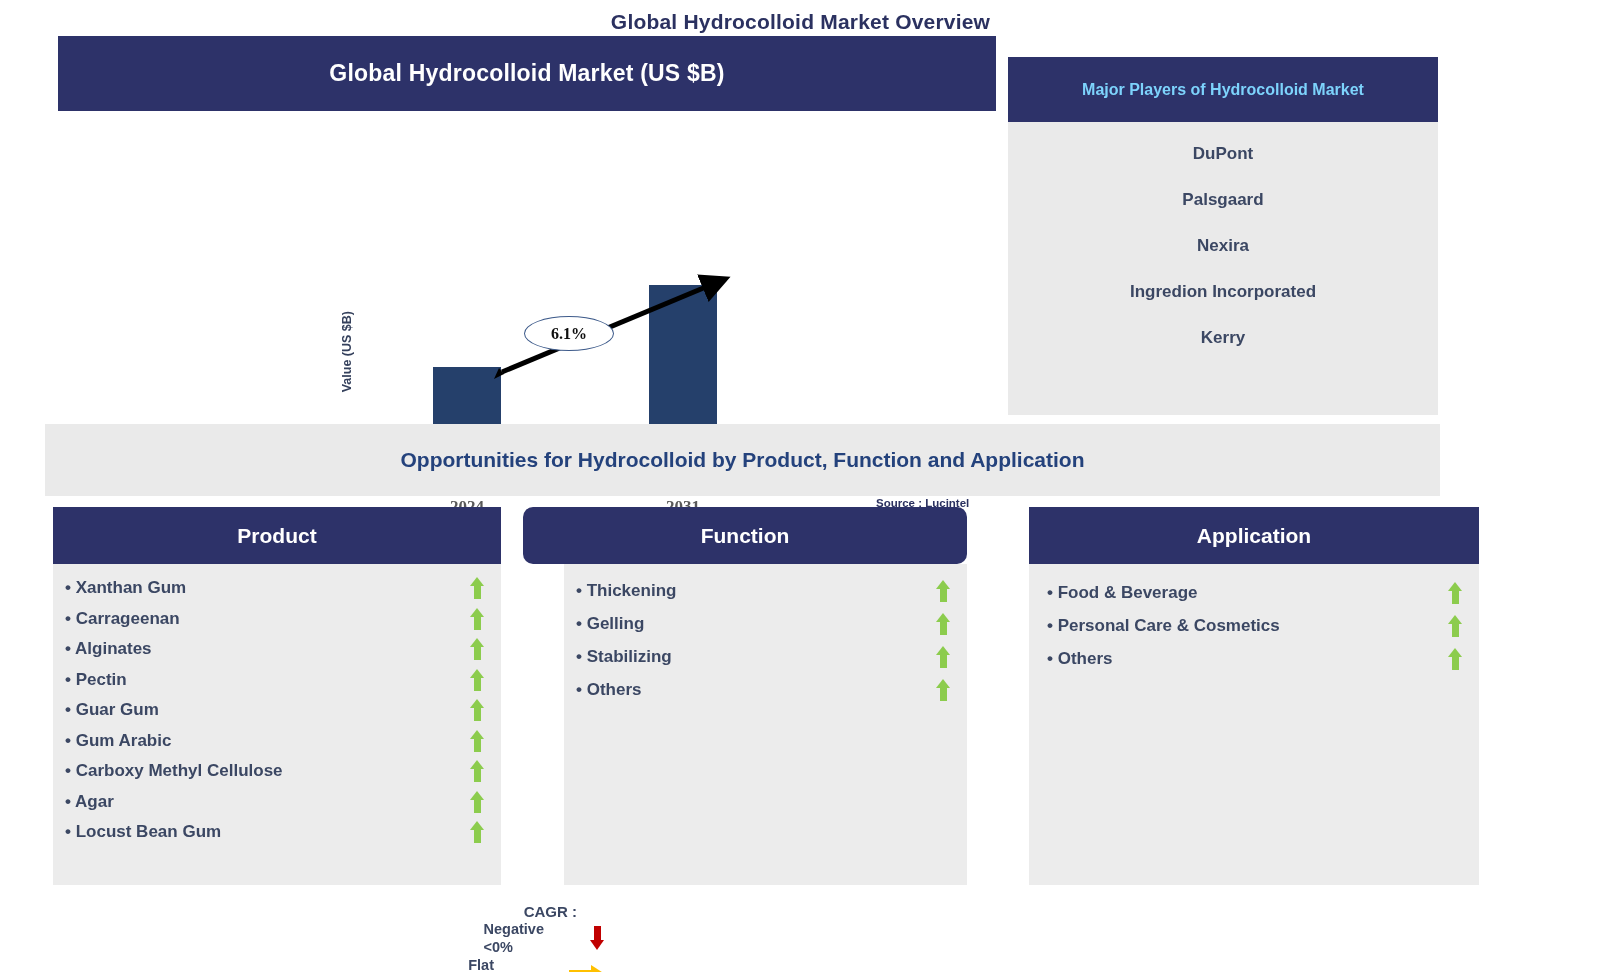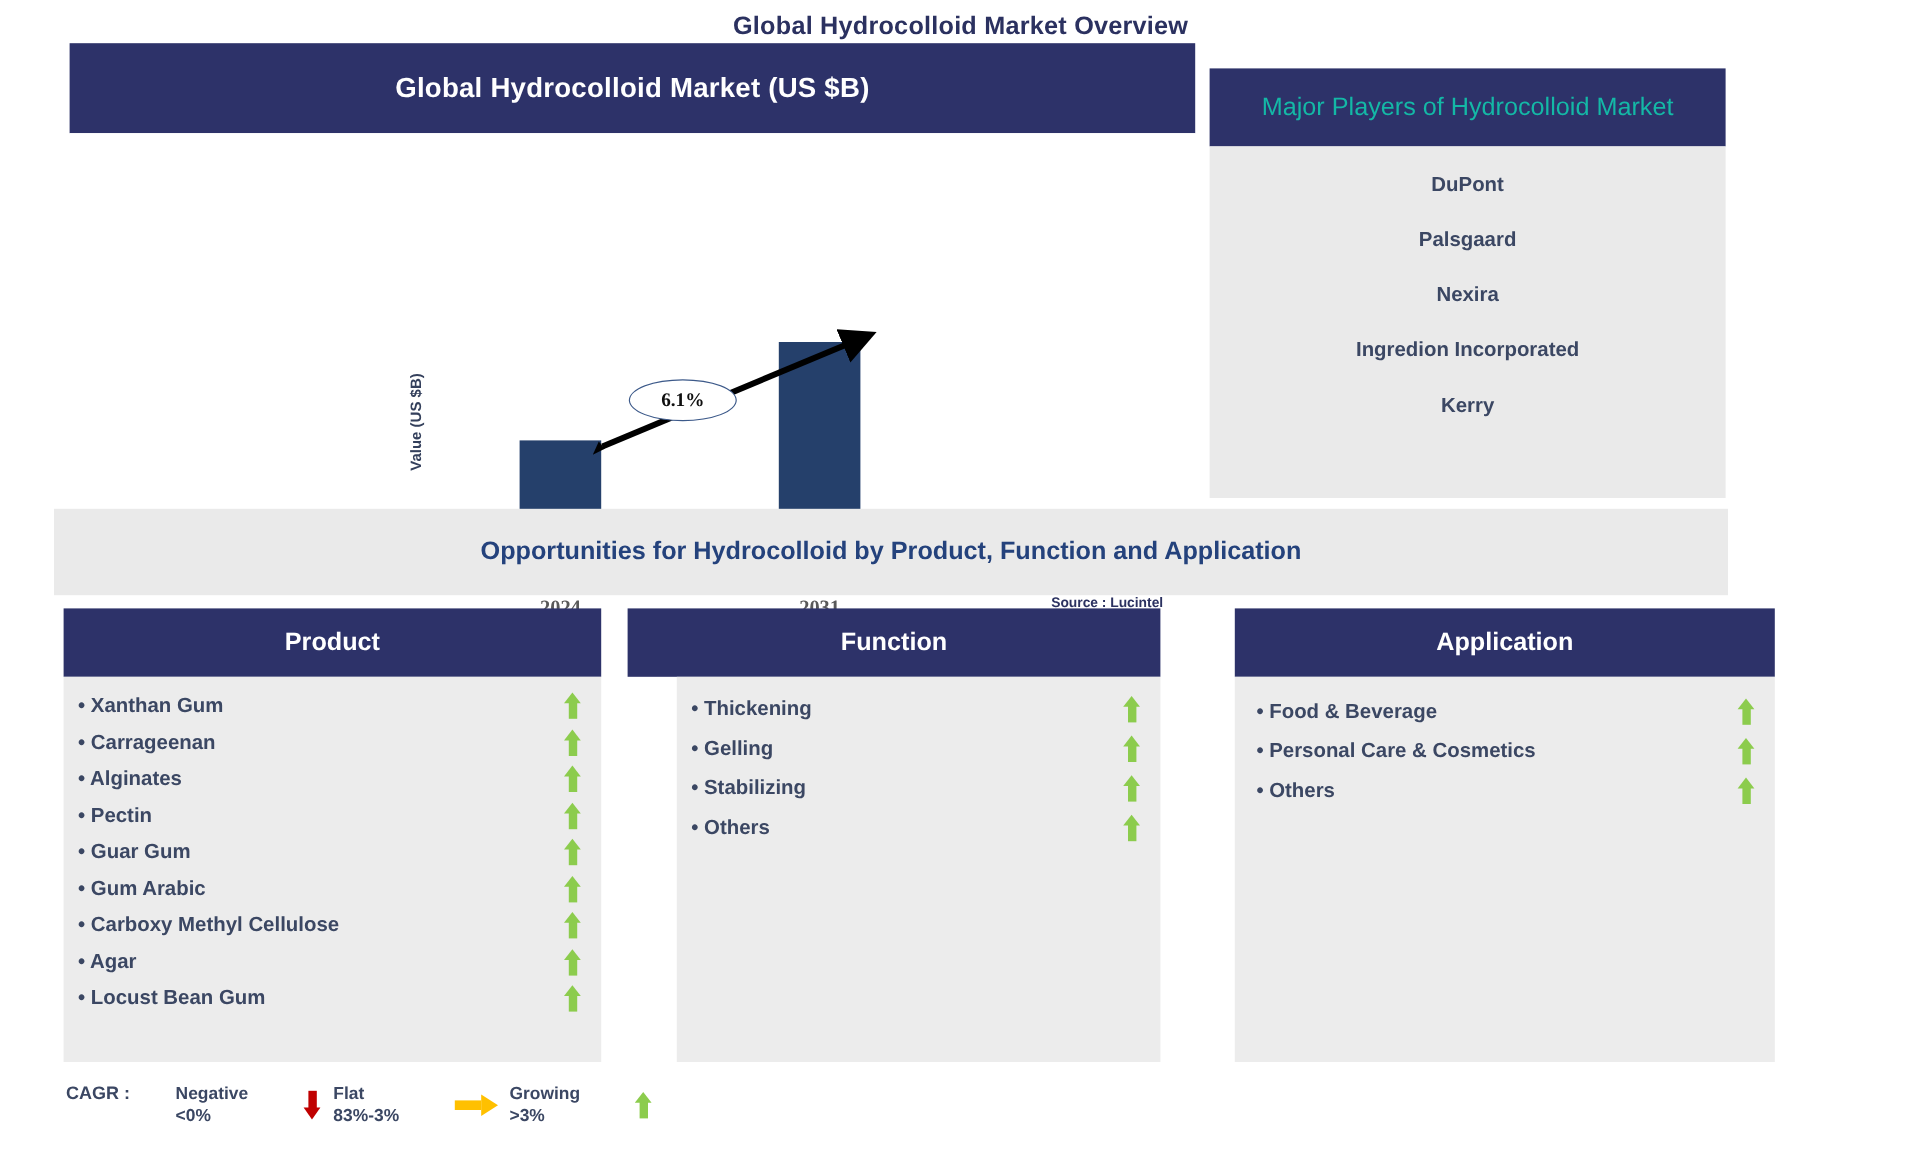--- a/index.html
+++ b/index.html
@@ -80,21 +80,21 @@
     left: 818px; top: 386px;
     font-size: 11.5px; font-weight: bold; color: #2b3160;
   }
 
   
   #players-card { left: 1008px; top: 57px; width: 430px; height: 358px; }
   #players-header {
     left: 0; top: 0; width: 430px; height: 65px;
     background: #2d3269; display: flex; align-items: center; justify-content: center;
   }
-  #players-header .htitle { color: #14b8a6; font-size: 21px; font-weight: normal; }
+  #players-header .htitle { color: #7dd3fc; font-size: 16px; font-weight: bold; }
   #players-body {
     left: 0; top: 65px; width: 430px; height: 293px;
     background: #eaeaea;
     padding-top: 22px;
     box-sizing: border-box;
   }
   .player-row {
     text-align: center;
     font-size: 17px; font-weight: bold; color: #3b4763;
     margin-bottom: 26px;
@@ -129,21 +129,21 @@
     height: 31px;
   }
   .cat-row .rlabel {
     font-size: 17px; font-weight: bold; color: #3b4763;
     white-space: nowrap;
   }
 
   #panel-product     { left: 53px;   width: 448px; }
   #panel-product .cat-header { width: 448px; }
   #panel-function    { left: 523px;  width: 444px; }
-  #panel-function .cat-header { width: 444px; }
+  #panel-function .cat-header { width: 444px; border-radius: 10px; }
   #panel-application { left: 990px;  width: 450px; padding-left: 39px; }
   #panel-application .cat-header { width: 450px; }
 
   #panel-application .cat-row { padding-left: 18px; }
   #panel-application .cat-body { padding-top: 12px; }
   #panel-application .cat-row { height: 33px; }
   #panel-function .cat-body { padding-top: 10px; margin-left: 41px; }
   #panel-function .cat-row { height: 33px; }
   #panel-product .cat-row { height: 30.5px; }
 
@@ -187,21 +187,21 @@
     content: ""; position: absolute; right: 0; top: 0;
     width: 0; height: 0;
     border-top: 9px solid transparent;
     border-bottom: 9px solid transparent;
     border-left: 14px solid #ffc000;
   }
 
   
   #cagr-legend {
     left: 55px; top: 903px; width: 560px; height: 52px;
-    display: flex; align-items: flex-start;
+    display: flex; align-items: flex-end; flex-direction: column;
   }
   #cagr-legend .leg-title {
     font-size: 15px; font-weight: bold; color: #3b4763;
     margin-right: 38px; white-space: nowrap;
   }
   .leg-item { display: flex; align-items: center; margin-right: 10px; gap: 39px; }
   .leg-text {
     font-size: 14.5px; font-weight: bold; color: #3b4763;
     line-height: 1.25; white-space: nowrap; margin-right: 7px;
   }

